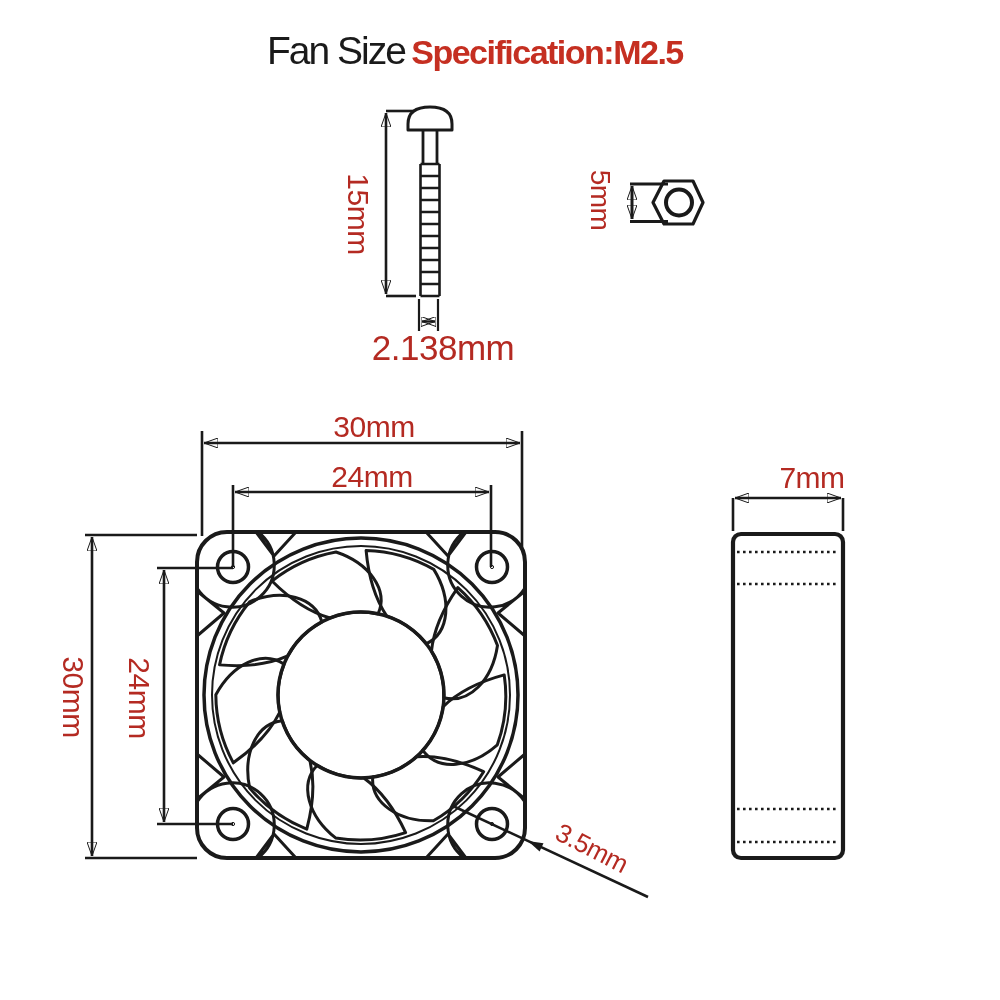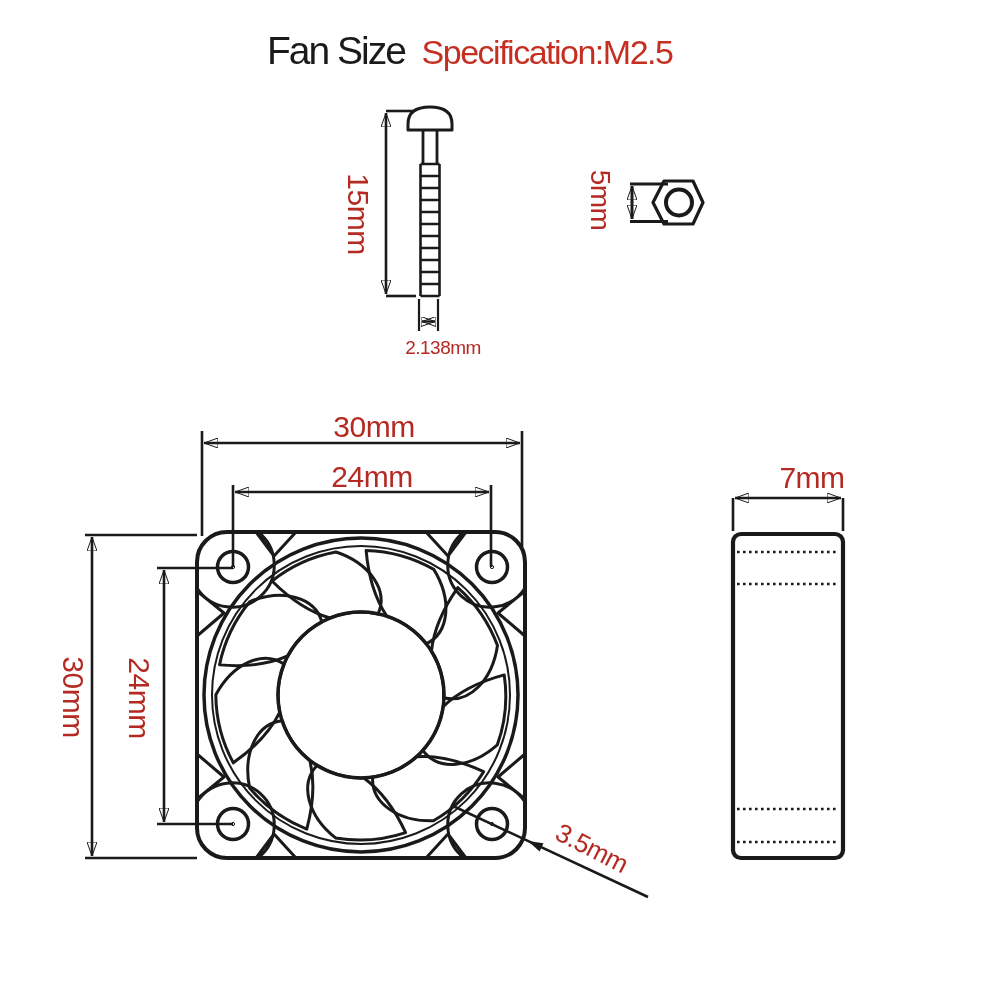--- a/index.html
+++ b/index.html
@@ -7,24 +7,24 @@
           font-family:"Liberation Sans",sans-serif;}
   #drawing{position:absolute;left:0;top:0;}
   #drawing path,#drawing line,#drawing rect,#drawing circle,#drawing polyline{
      fill:none;stroke:#1a1a1a;stroke-linejoin:round;}
   .lbl{position:absolute;transform:translate(-50%,-50%);white-space:nowrap;
        color:#b42a22;letter-spacing:-0.5px;line-height:1;}
   .rot90{transform:translate(-50%,-50%) rotate(90deg);}
   .rot27{transform:translate(-50%,-50%) rotate(27deg);}
   .f30{font-size:30px;}
   .f28{font-size:28px;}
-  .f27{font-size:19px;}
+  .f27{font-size:35px;}
   .f26{font-size:26px;}
   .title-black{color:#1a1a1a;font-size:39px;letter-spacing:-2px;}
-  .title-red{color:#c52f21;font-size:34px;letter-spacing:-1.5px;}
+  .title-red{color:#c52f21;font-size:34px;letter-spacing:-1.5px;font-weight:bold;}
 </style>
 </head>
 <body>
 
 <div id="canvas">
 
   <svg id="drawing" width="1000" height="1000" viewBox="0 0 1000 1000">
     <defs>
       <marker id="arr" markerUnits="userSpaceOnUse" markerWidth="16" markerHeight="10" refX="14" refY="5" orient="auto-start-reverse">
         <path d="M0,0 L14,5 L0,10 Z" fill="#1a1a1a" stroke="none"></path>

